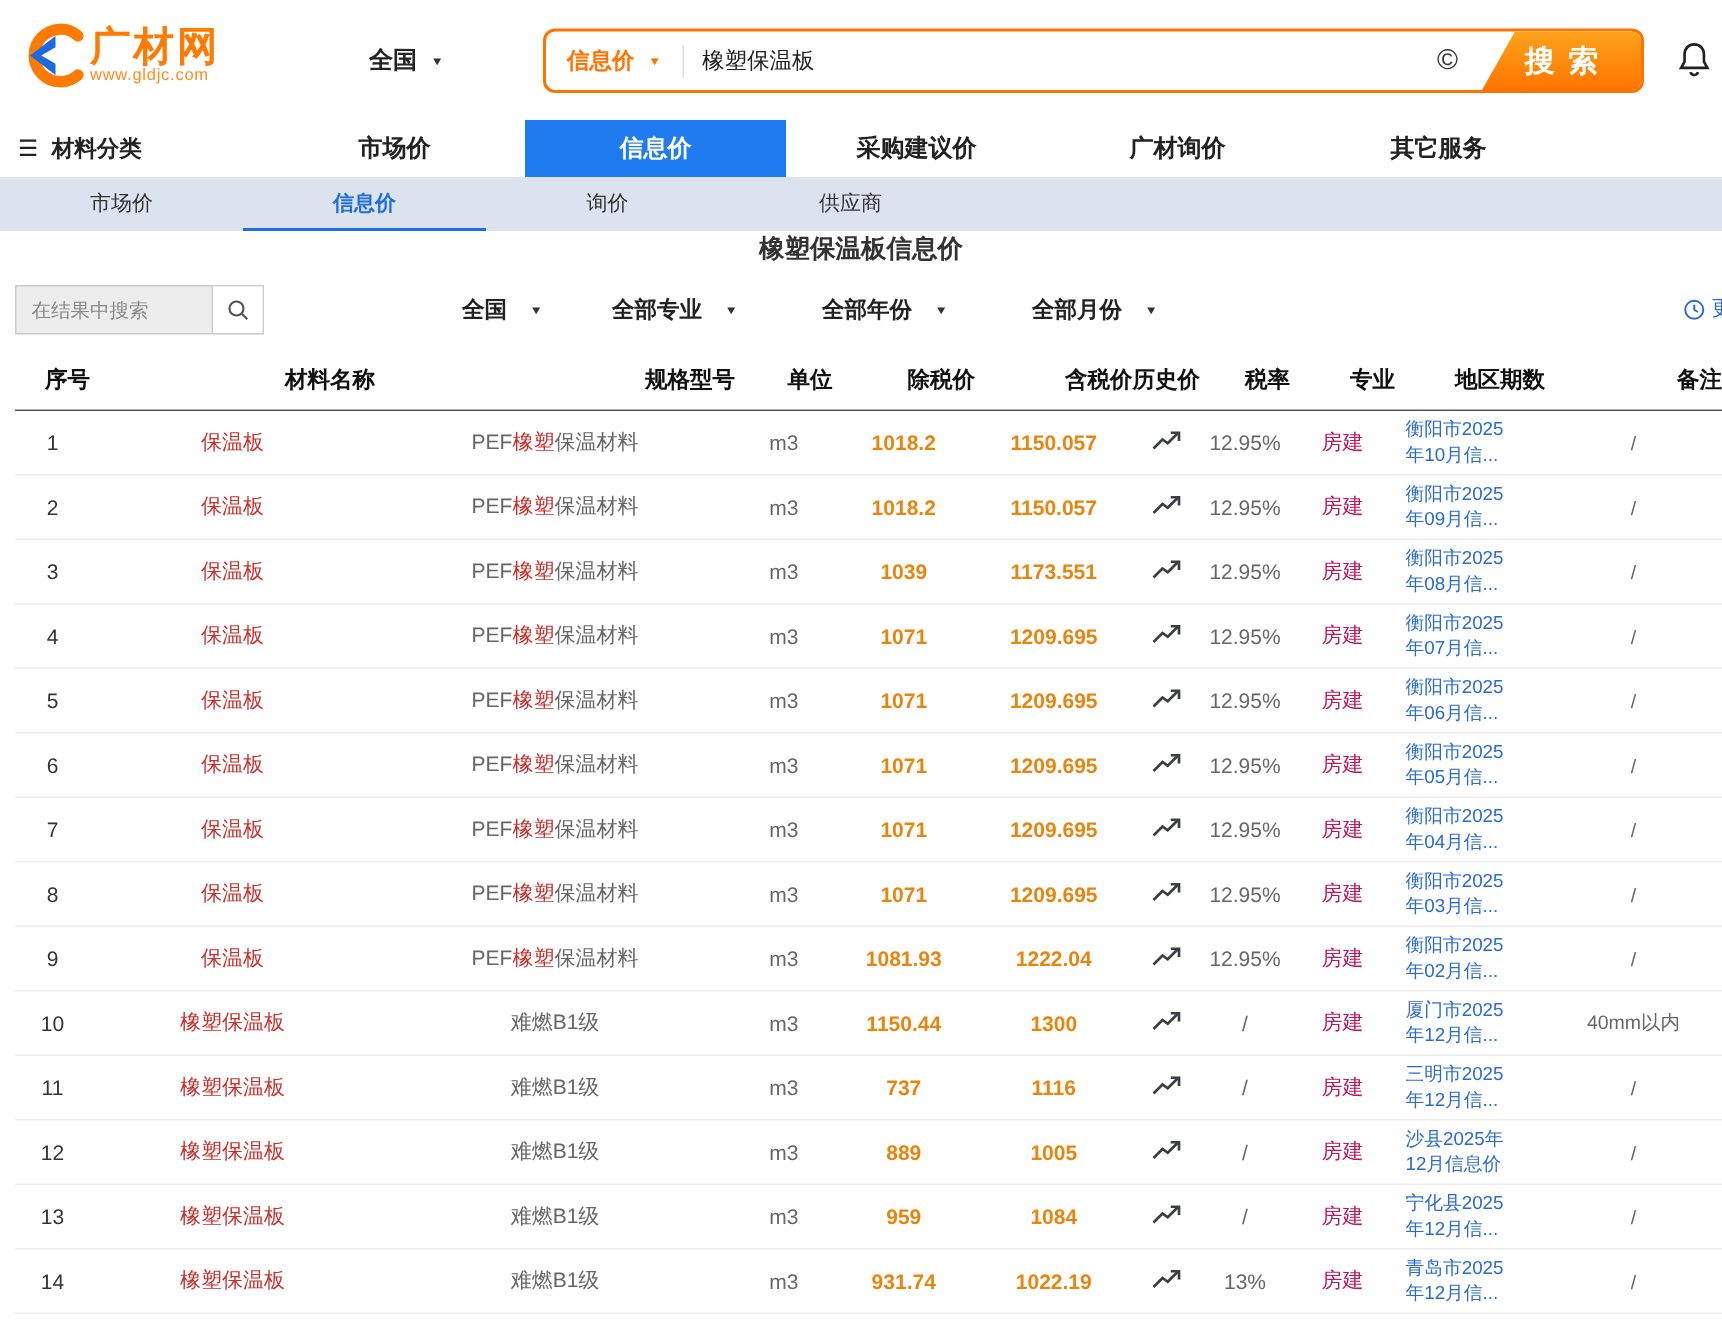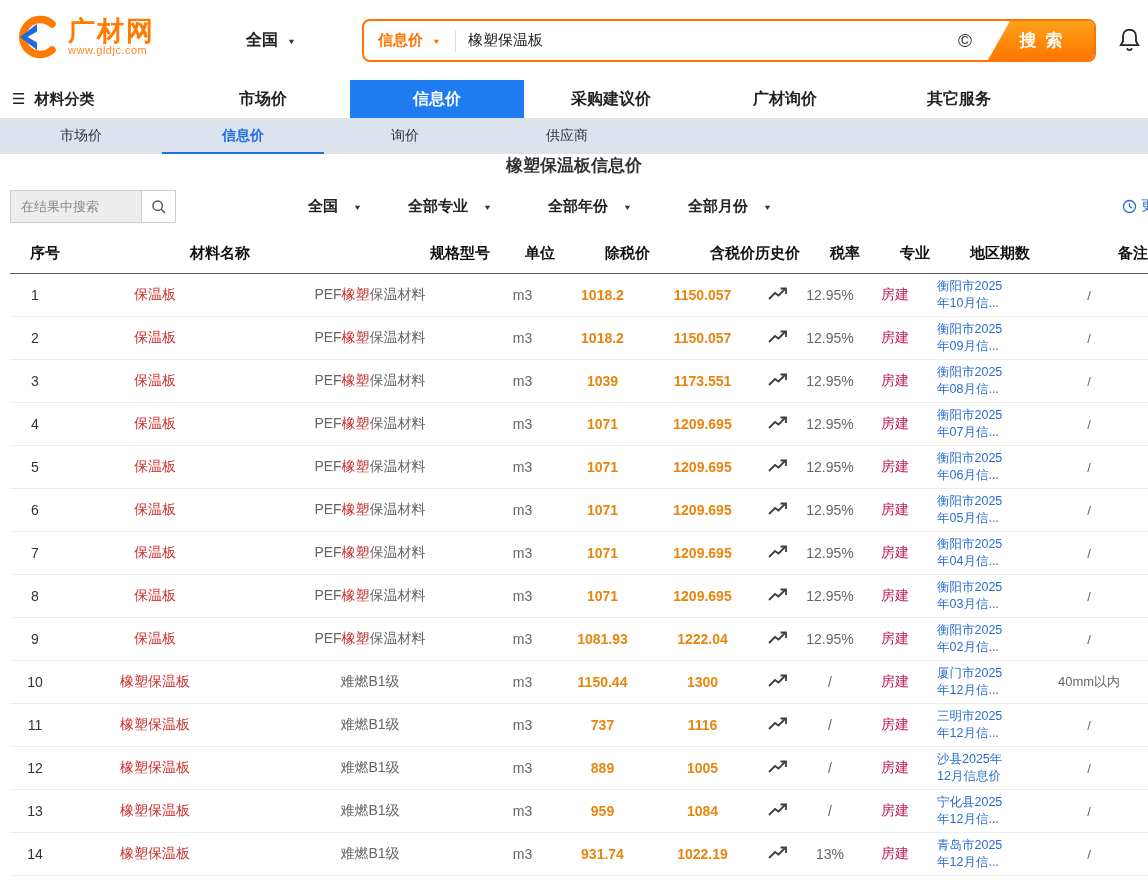--- a/index.html
+++ b/index.html
@@ -5,34 +5,34 @@
   *{margin:0;padding:0;box-sizing:border-box}
   html,body{width:1148px;height:888px;overflow:hidden}
   body{font-family:"Liberation Sans","DejaVu Sans",sans-serif;background:#fff;color:#333}
   .viewport{position:relative;width:1148px;height:888px;overflow:hidden;background:#fff}
 
   
   .top-strip{position:absolute;left:0;top:0;width:348px;height:4px;background:#1e3c78}
 
   
   .topbar{position:relative;height:80px;background:#fff}
-  .logo{position:absolute;left:10px;top:14px;display:flex;align-items:center;gap:12px;cursor:pointer;text-decoration:none}
+  .logo{position:absolute;left:10px;top:14px;display:flex;align-items:center;gap:4px;cursor:pointer;text-decoration:none}
   .logo-mark{width:46px;height:46px}
   .logo-text{display:flex;flex-direction:column;line-height:1}
   .logo-text b{font-size:27px;color:#ff7a00;letter-spacing:2px;font-weight:700}
   .logo-text i{font-style:normal;font-size:11px;color:#ff8a1e;margin-top:0;letter-spacing:.5px}
   .region-sel{position:absolute;left:246px;top:30px;font-size:16px;font-weight:700;color:#222;display:flex;gap:9px;align-items:center;cursor:pointer}
   .caret{font-size:9px;color:#333;transform:scaleY(.85);display:inline-block}
   .caret.orange{color:#ff7300}
   .searchbar{position:absolute;left:362px;top:19px;width:734px;height:43px;border:2px solid #ff7300;border-radius:8px;display:flex;align-items:center;overflow:hidden;background:#fff}
   .search-cat{display:flex;align-items:center;gap:9px;padding:0 14px;color:#ff7300;font-weight:700;font-size:15px;cursor:pointer;white-space:nowrap}
   .vsep{width:1px;height:22px;background:#ddd}
   .search-input{flex:1;border:0;outline:0;padding:0 12px;font-size:15px;color:#222;font-family:inherit;background:transparent}
   .copyright{font-size:19px;color:#333;margin-right:16px;cursor:pointer;line-height:1}
-  .search-btn{width:106px;height:100%;border:0;background:linear-gradient(180deg,#ffa21a,#ff7500);color:#fff;font-size:17px;font-weight:700;letter-spacing:9px;text-indent:9px;clip-path:polygon(22px 0,100% 0,100% 100%,0 100%);cursor:pointer;font-family:inherit;display:flex;align-items:center;justify-content:center}
+  .search-btn{width:106px;height:100%;border:0;background:linear-gradient(180deg,#ffa21a,#ff7500);color:#fff;font-size:20px;font-weight:700;letter-spacing:9px;text-indent:9px;clip-path:polygon(22px 0,100% 0,100% 100%,0 100%);cursor:pointer;font-family:inherit;display:flex;align-items:center;justify-content:center}
   .bell{position:absolute;right:7px;top:27px;cursor:pointer;background:none;border:0}
 
   
   .mainnav{position:relative;height:38px;display:flex;align-items:stretch;background:#fff}
   .catalog{width:176px;display:flex;align-items:center;gap:9px;padding-left:12px;font-size:15px;font-weight:700;color:#222;cursor:pointer}
   .hamburger{font-size:15px;color:#222}
   .nav-item{width:174px;display:flex;align-items:center;justify-content:center;font-size:16px;font-weight:700;color:#222;cursor:pointer;text-decoration:none;white-space:nowrap}
   .nav-item.active{background:#1f7bf0;color:#fff}
 
   

